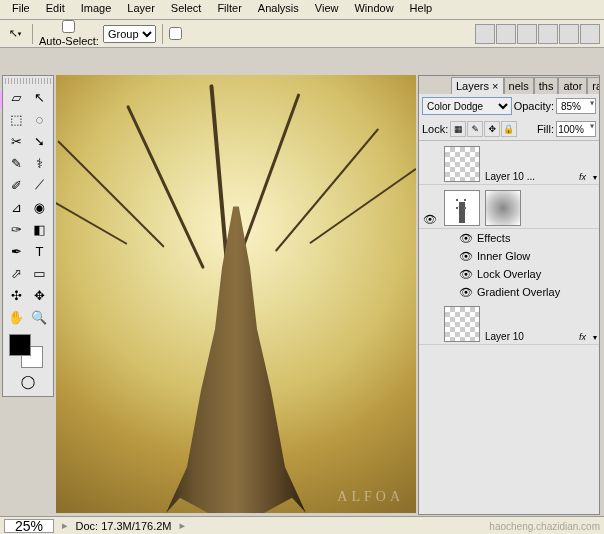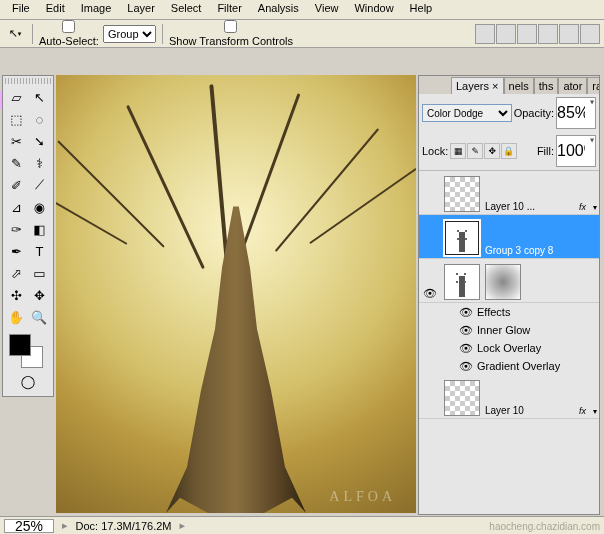--- a/index.html
+++ b/index.html
@@ -37,35 +37,35 @@
 .artwork { position: absolute; inset: 0; background: radial-gradient(circle at 50% 35%, #faf2c8 0%, #e8dc9a 25%, #d4c06a 50%, #b89840 70%, #8a6d2a 100%); overflow: hidden; }
 .tree-trunk { position: absolute; left: 50%; bottom: 0; width: 140px; height: 70%; transform: translateX(-50%); background: linear-gradient(90deg, #3a2f18 0%, #6b5530 20%, #8a7040 50%, #5a4425 80%, #2f2512 100%); clip-path: polygon(30% 100%, 10% 95%, 0% 100%, 15% 85%, 25% 60%, 35% 40%, 40% 20%, 48% 0%, 52% 0%, 60% 20%, 65% 40%, 75% 60%, 85% 85%, 100% 100%, 90% 95%, 70% 100%); }
 .branch { position: absolute; background: #4a3b20; border-radius: 2px; }
 .b1 { width: 3px; height: 180px; left: 30%; top: 5%; transform: rotate(-25deg); }
 .b2 { width: 4px; height: 200px; left: 45%; top: 2%; transform: rotate(-5deg); }
 .b3 { width: 3px; height: 190px; left: 58%; top: 3%; transform: rotate(20deg); }
 .b4 { width: 2px; height: 150px; left: 15%; top: 10%; transform: rotate(-45deg); }
 .b5 { width: 2px; height: 160px; left: 75%; top: 8%; transform: rotate(40deg); }
 .b6 { width: 2px; height: 120px; left: 5%; top: 18%; transform: rotate(-60deg); }
 .b7 { width: 2px; height: 130px; left: 85%; top: 15%; transform: rotate(55deg); }
-.watermark { position: absolute; right: 20px; bottom: 8px; color: rgba(255,255,255,0.4); font-family: Georgia, serif; letter-spacing: 4px; font-size: 14px; }
+.watermark { position: absolute; right: 12px; bottom: 8px; color: rgba(255,255,255,0.4); font-family: Georgia, serif; letter-spacing: 4px; font-size: 14px; }
 .source-wm { position: absolute; right: 4px; bottom: 2px; font-size: 10px; color: rgba(60,60,60,0.4); z-index: 50; }
 
 
 .status-bar { position: absolute; left: 0; bottom: 0; right: 0; height: 18px; background: #ece9d8; border-top: 1px solid #999; display: flex; align-items: center; padding: 0 4px; gap: 8px; z-index: 3; }
 .status-bar input { width: 50px; height: 14px; font-size: 14px; border: 1px solid #999; text-align: center; }
 
 
 .layers-panel { position: absolute; right: 4px; top: 75px; width: 182px; height: 440px; background: #e6e6e6; border: 1px solid #888; display: flex; flex-direction: column; z-index: 10; }
 .panel-tabs { display: flex; background: #d4d0c8; height: 18px; align-items: flex-end; font-size: 10px; overflow: hidden; }
 .panel-tab { padding: 2px 4px; background: #d4d0c8; border: 1px solid #999; border-bottom: none; white-space: nowrap; }
 .panel-tab.active { background: #e6e6e6; margin-left: 32px; }
 .blend-row { display: flex; align-items: center; padding: 3px; gap: 2px; }
 .blend-row select { flex: 1; height: 18px; font-size: 10px; border: 1px solid #7a9cc6; }
-.pct-input { width: 40px; height: 32px; font-size: 16px; border: 1px solid #999; text-align: left; padding-right: 10px; }
+.pct-input { width: 40px; height: 16px; font-size: 10px; border: 1px solid #999; text-align: center; padding-right: 10px; }
 .pct-wrap { position: relative; display: inline-block; }
 .pct-wrap::after { content: "▸"; position: absolute; right: 2px; top: 1px; font-size: 8px; color: #555; transform: rotate(90deg); }
 .lock-row { display: flex; align-items: center; padding: 3px; gap: 2px; border-bottom: 1px solid #bbb; font-size: 10px; }
 .lock-icons { display: flex; gap: 1px; }
 .lock-icons div { width: 16px; height: 16px; border: 1px solid #bbb; display: flex; align-items: center; justify-content: center; font-size: 9px; }
 .layer-list { flex: 1; overflow-y: auto; background: #e6e6e6; }
 .layer-item { display: flex; align-items: flex-end; min-height: 44px; border-bottom: 1px solid #ccc; padding: 2px; gap: 5px; }
 .layer-item.selected { background: #3399ff; color: #fff; }
 .eye-col { width: 18px; display: flex; justify-content: center; font-size: 11px; }
 .thumb { width: 36px; height: 36px; border: 1px solid #888; background: #fff; display: flex; align-items: center; justify-content: center; position: relative; font-size: 8px; flex-shrink: 0; }
@@ -103,21 +103,20 @@
   <div class="move-icon">↖<sub style="font-size:7px">▾</sub></div>
   <div class="divider-v"></div>
   <label>
       <input type="checkbox" style=""> 
       <span>Auto-Select:</span>
     </label>
   <select><option>Group</option></select>
   <div class="divider-v"></div>
   <label>
       <input type="checkbox" style=""> 
-      <span>Show Transform Controls</span>
     </label>
   <div class="align-icons">
     <div></div>
     <div></div>
     <div></div>
     <div></div>
     <div></div>
     <div></div>
   </div>
 </div>
@@ -230,27 +229,20 @@
   <div class="layer-list">
 
     <div class="layer-item">
       <div class="eye-col"></div>
       <div class="thumb checker"></div>
       <div class="layer-name">Layer 10 ...</div>
       <span class="fx-badge">fx</span>
       <span class="fx-arrow">▾</span>
     </div>
 
-    <div class="layer-item selected">
-      <div class="eye-col"></div>
-      <div class="thumb selected-border">
-          <div class="thumb-tree"></div>
-        </div>
-      <div class="layer-name">Group 3 copy 8</div>
-    </div>
 
     <div class="layer-item">
       <div class="eye-col">👁</div>
       <div class="thumb">
           <div class="thumb-tree"></div>
         </div>
       <div class="thumb mask"></div>
     </div>
     <div class="effects-group">
       <div>

